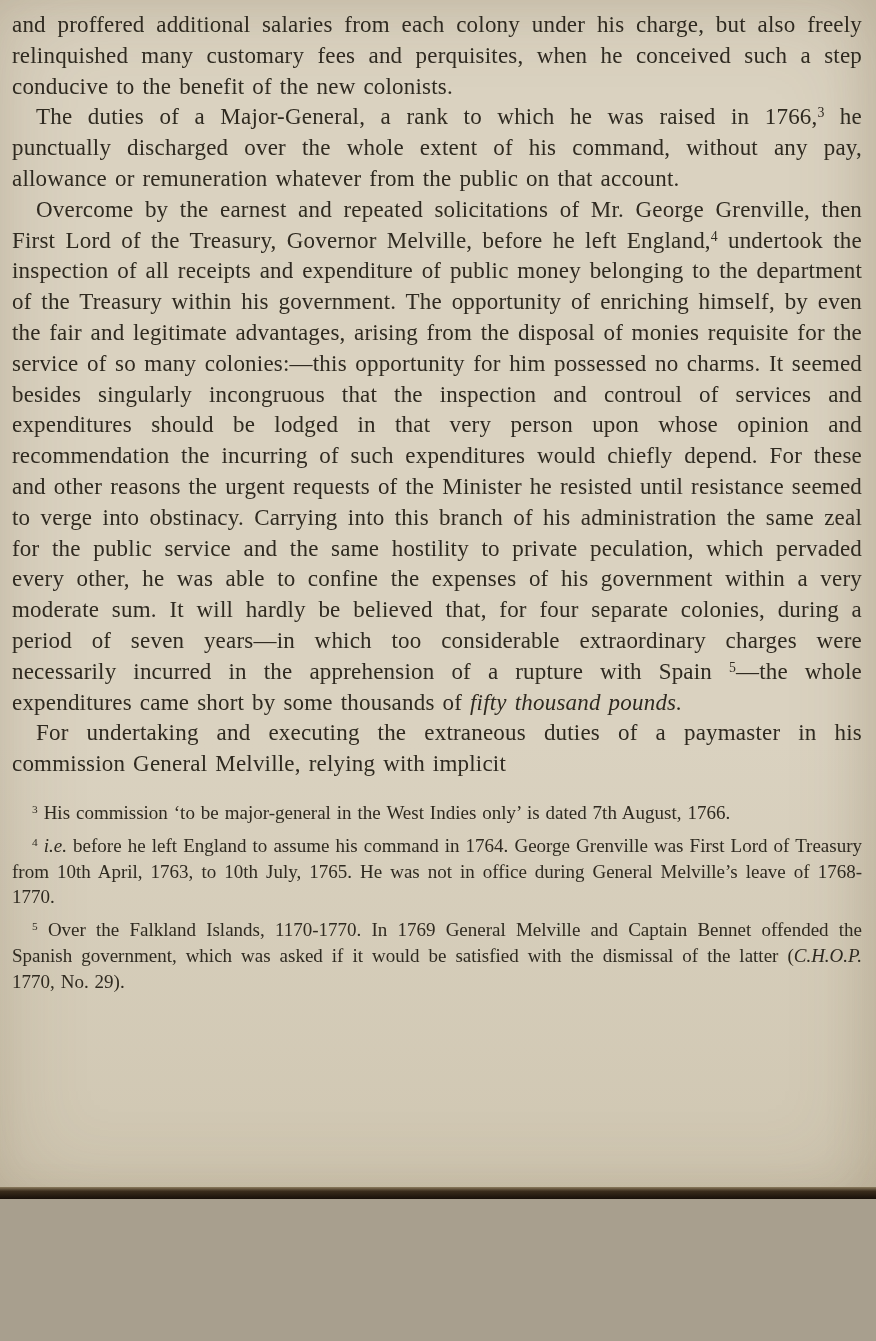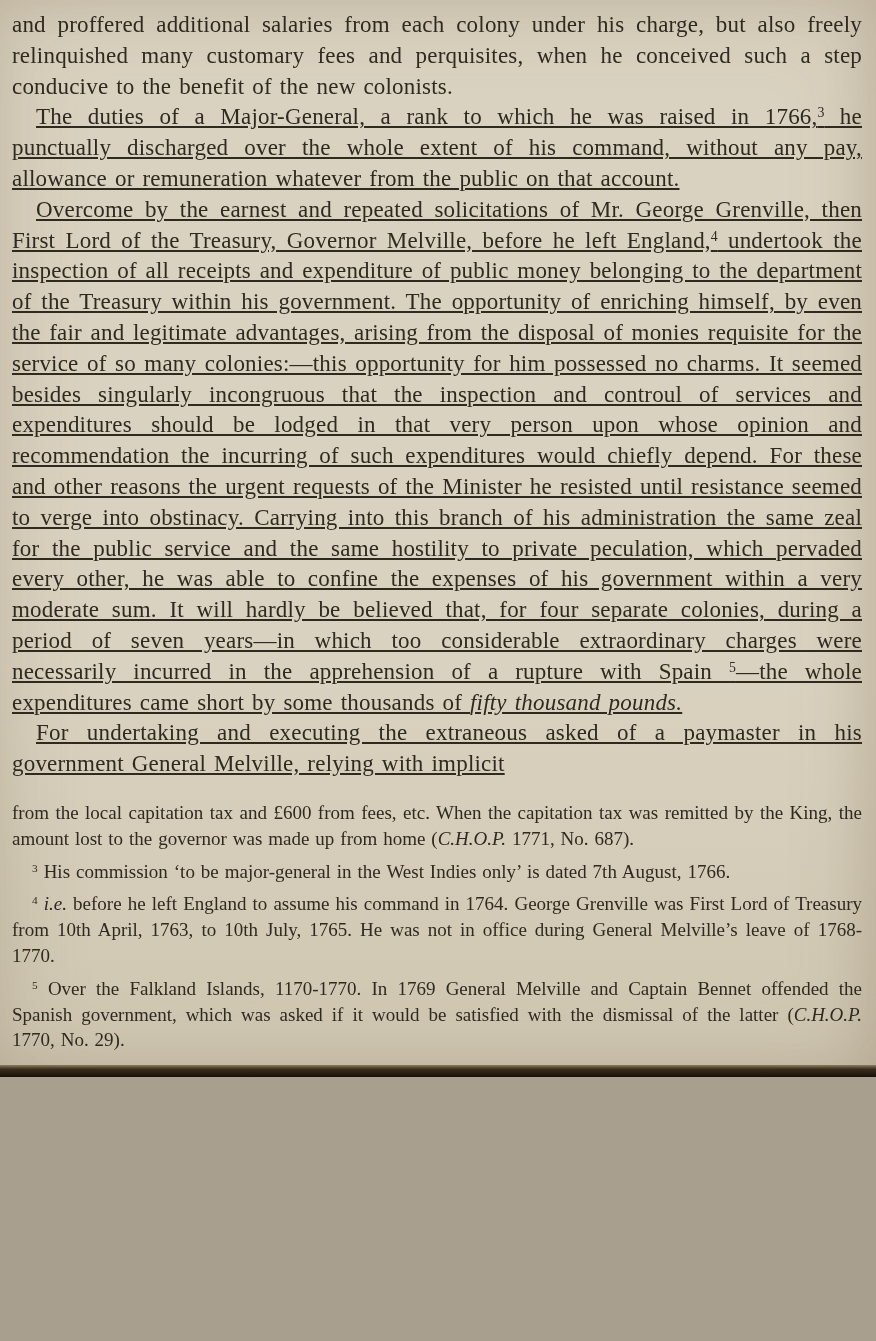--- a/index.html
+++ b/index.html
@@ -1,37 +1,37 @@
 <!DOCTYPE html>
 <html style="--paper: #dad2c0; --paper-edge: #cfc6b1; --ink: #2f2a20; --bottom-edge-light: #8c7c5f; --bottom-edge-dark: #171009;"><head>
 <meta charset="utf-8">
 <style>
   * { margin: 0; padding: 0; box-sizing: border-box; }
   html, body { background: #aca successfully; }
   html, body { background: #a89f8e; }
   .page {
     position: relative;
     width: 876px;
-    height: 1077px;
+    height: 1199px;
     margin: 0 auto;
     background: linear-gradient(180deg, var(--paper, #dad2c0) 0%, var(--paper, #dad2c0) 62%, var(--paper-edge, #cfc6b1) 100%);
     box-shadow: inset 0 0 90px rgba(110, 92, 60, 0.20), inset -14px 0 40px rgba(110, 92, 60, 0.10);
     font-family: "Liberation Serif", "DejaVu Serif", serif;
     color: var(--ink, #2f2a20);
     padding: 10px 14px 0 12px;
     overflow: hidden;
   }
   .main-text p {
     font-size: 23px;
     line-height: 30.8px;
     text-align: justify;
     letter-spacing: 0.2px;
     word-spacing: 2px;
   }
-  .main-text p.indent { text-indent: 24px; text-decoration: underline; }
+  .main-text p.indent { text-indent: 24px; }
   sup {
     font-size: 60%;
     line-height: 0;
     vertical-align: 0.5em;
     letter-spacing: 0;
   }
   .footnotes { margin-top: 20px; }
   .footnotes p {
     font-size: 19px;
     line-height: 25.8px;
@@ -52,22 +52,21 @@
   }
 </style>
 </head>
 <body>
 
 <div class="page">
   <div class="main-text" id="main-text">
       <p><span>and proffered additional salaries from each colony under his charge, but also freely relinquished many customary fees and perquisites, when he conceived such a step conducive to the benefit of the new colonists.</span></p>
       <p class="indent"><span>The duties of a Major-General, a rank to which he was raised in 1766,</span><sup>3</sup><span> he punctually discharged over the whole extent of his command, without any pay, allowance or remuneration whatever from the public on that account.</span></p>
       <p class="indent"><span>Overcome by the earnest and repeated solicitations of Mr. George Grenville, then First Lord of the Treasury, Governor Melville, before he left England,</span><sup>4</sup><span> undertook the inspection of all receipts and expenditure of public money belonging to the department of the Treasury within his government. The opportunity of enriching himself, by even the fair and legitimate advantages, arising from the disposal of monies requisite for the service of so many colonies:—this opportunity for him possessed no charms. It seemed besides singularly incongruous that the inspection and controul of services and expenditures should be lodged in that very person upon whose opinion and recommendation the incurring of such expenditures would chiefly depend. For these and other reasons the urgent requests of the Minister he resisted until resistance seemed to verge into obstinacy. Carrying into this branch of his administration the same zeal for the public service and the same hostility to private peculation, which pervaded every other, he was able to confine the expenses of his government within a very moderate sum. It will hardly be believed that, for four separate colonies, during a period of seven years—in which too considerable extraordinary charges were necessarily incurred in the apprehension of a rupture with Spain </span><sup>5</sup><span>—the whole expenditures came short by some thousands of </span><i>fifty thousand pounds.</i></p>
-      <p class="indent"><span>For undertaking and executing the extraneous asked of a paymaster in his government General Melville, relying with implicit</span></p>
+      <p class="indent"><span>For undertaking and executing the extraneous duties of a paymaster in his commission General Melville, relying with implicit</span></p>
     </div>
   <div class="footnotes" id="footnotes">
-      <p><span>from the local capitation tax and £600 from fees, etc. When the capitation tax was remitted by the King, the amount lost to the governor was made up from home (</span><i>C.H.O.P.</i><span> 1771, No. 687).</span></p>
       <p class="indent"><sup>3</sup><span> His commission ‘to be major-general in the West Indies only’ is dated 7th August, 1766.</span></p>
       <p class="indent"><sup>4</sup><span> </span><i>i.e.</i><span> before he left England to assume his command in 1764. George Grenville was First Lord of Treasury from 10th April, 1763, to 10th July, 1765. He was not in office during General Melville’s leave of 1768-1770.</span></p>
       <p class="indent"><sup>5</sup><span> Over the Falkland Islands, 1170-1770. In 1769 General Melville and Captain Bennet offended the Spanish government, which was asked if it would be satisfied with the dismissal of the latter (</span><i>C.H.O.P.</i><span> 1770, No. 29).</span></p>
     </div>
   <div class="bottom-edge"></div>
 </div>
 
 </body></html>

